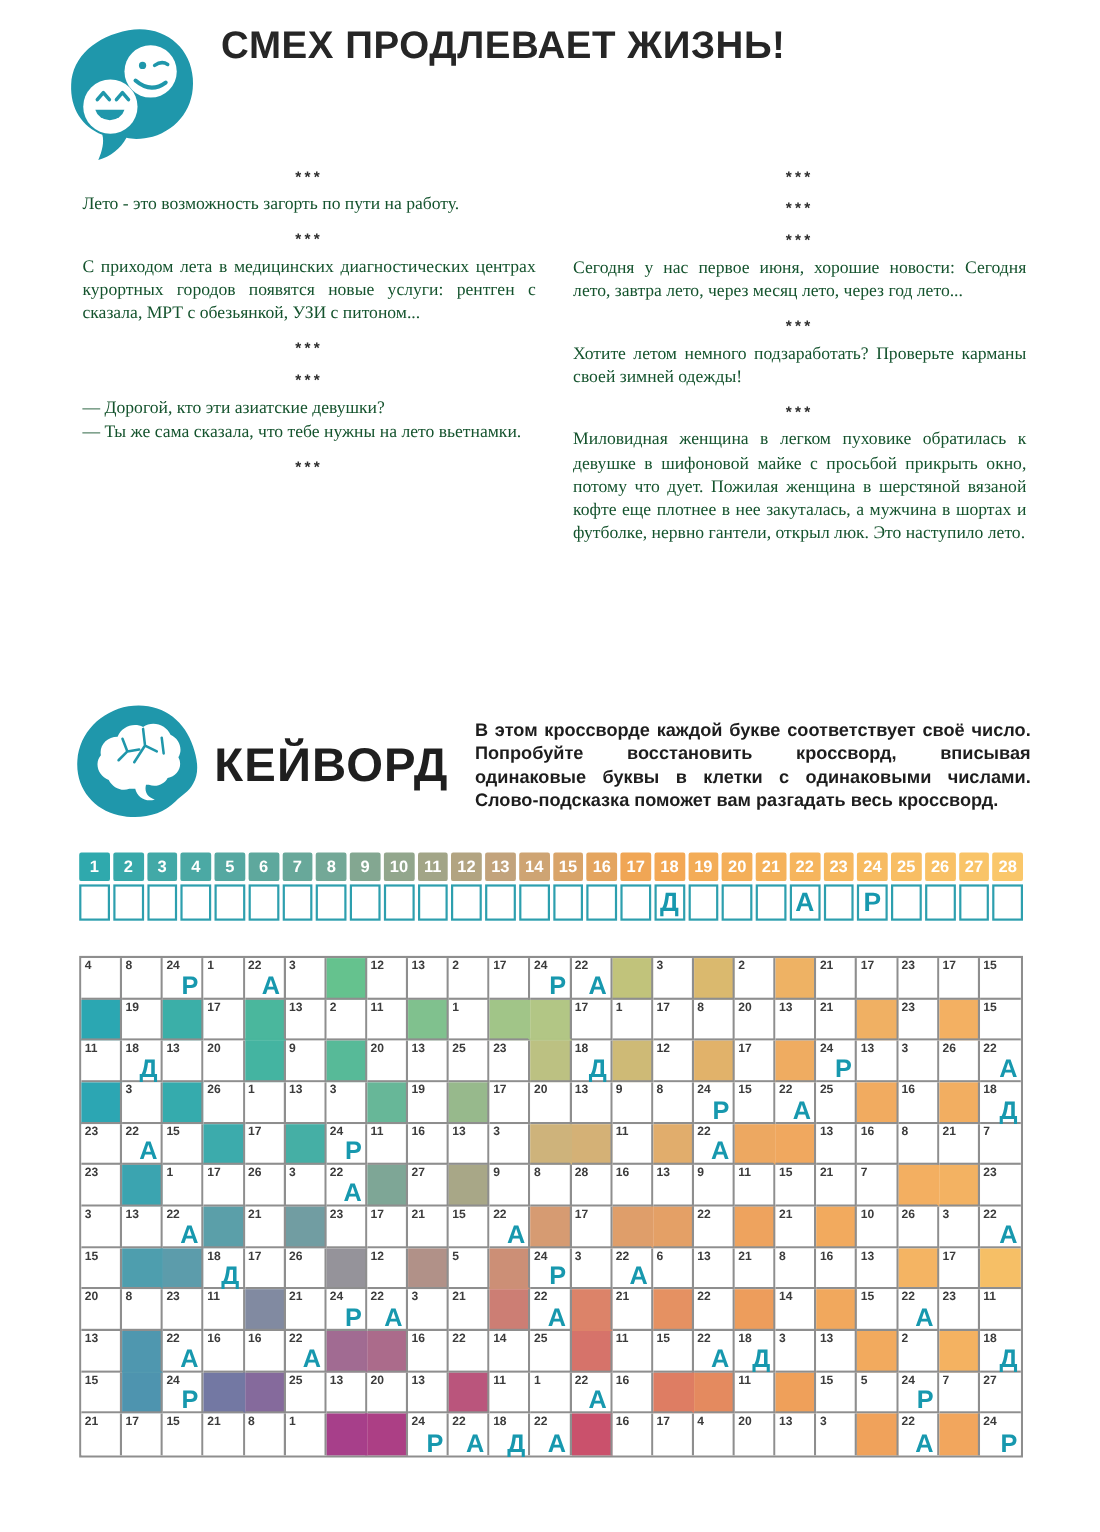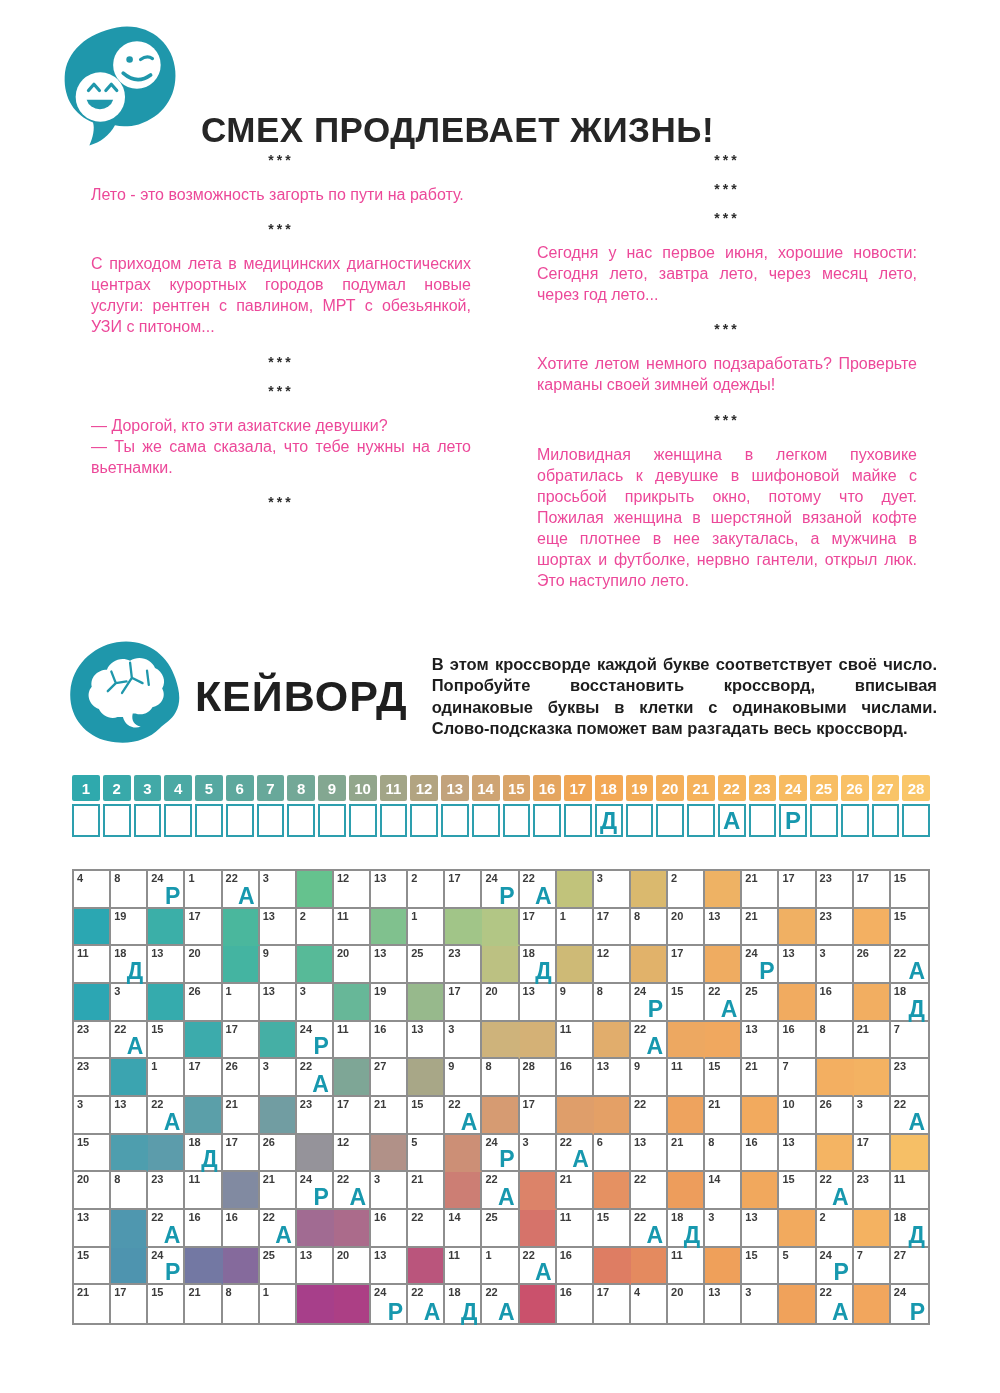--- a/index.html
+++ b/index.html
@@ -1,28 +1,28 @@
 <!DOCTYPE html>
 <html><head>
 <meta charset="utf-8">
 <style>
   html,body{margin:0;padding:0;}
   body{
     width:1000px;height:1393px;background:#ffffff;position:relative;
     font-family:"Liberation Sans",sans-serif;color:#3f3f3f;overflow:hidden;
   }
   
-  .hdr{position:absolute;left:55px;top:22px;display:flex;align-items:flex-end;gap:16px;}
+  .hdr{position:absolute;left:55px;top:22px;display:flex;align-items:flex-start;gap:16px;}
   .hdr h1{margin:0;font-size:35px;font-weight:bold;color:#262626;letter-spacing:.5px;}
   
   .jokes{position:absolute;left:75px;top:148px;width:858px;display:flex;gap:34px;}
   .jcol{width:412px;}
   .sep{text-align:center;font-weight:bold;color:#2d2d2d;font-size:14px;letter-spacing:3px;margin:13px 0 7px;}
   .jcol .sep:first-child{margin-top:4px;}
-  .joke{margin:16px;font-size:16px;line-height:1.32;color:#ec4899;text-align:justify;white-space:pre-line;}
+  .joke{margin:0;font-size:16px;line-height:1.32;color:#14532d;text-align:justify;white-space:pre-line;font-family:Liberation Serif, serif;}
   
   .kw{position:absolute;left:65px;top:634px;width:872px;display:flex;align-items:center;}
   .kw h2{margin:0 24px 0 14px;font-size:43px;font-weight:bold;color:#1f1f1f;letter-spacing:1px;white-space:nowrap;}
   .kw p{margin:0;width:532px;font-size:16.5px;font-weight:bold;line-height:1.28;color:#1d1d1d;text-align:justify;}
   
   .legend{position:absolute;left:72px;top:775px;width:858px;}
   .lg-nums{display:grid;grid-template-columns:repeat(28,1fr);gap:3px;height:26px;}
   .lg-num{border-radius:2px;color:#fff;font-weight:bold;font-size:15px;display:flex;align-items:center;justify-content:center;}
   .lg-ans{display:grid;grid-template-columns:repeat(28,1fr);gap:3px;height:33px;margin-top:3px;}
   .lg-cell{border:2px solid #2d9fae;background:#fff;box-sizing:border-box;display:flex;align-items:center;justify-content:center;
@@ -53,21 +53,21 @@
     <path d="M31,85 a15,14 0 0 0 29,0 z" fill="#1f97ab"></path>
   </svg>
   <h1>СМЕХ ПРОДЛЕВАЕТ ЖИЗНЬ!</h1>
 </div>
 
 <div class="jokes">
   <div class="jcol" id="jokes-left">
       <div class="sep">***</div>
       <p class="joke">Лето - это возможность загорть по пути на работу.</p>
       <div class="sep">***</div>
-      <p class="joke">С приходом лета в медицинских диагностических центрах курортных городов подумал новые услуги: рентген с павлином, МРТ с обезьянкой, УЗИ с питоном...</p>
+      <p class="joke">С приходом лета в медицинских диагностических центрах курортных городов появятся новые услуги: рентген с сказала, МРТ с обезьянкой, УЗИ с питоном...</p>
       <div class="sep">***</div>
       <div class="sep">***</div>
       <p class="joke">— Дорогой, кто эти азиатские девушки?
 — Ты же сама сказала, что тебе нужны на лето вьетнамки.</p>
       <div class="sep">***</div>
     </div>
   <div class="jcol" id="jokes-right">
       <div class="sep">***</div>
       <div class="sep">***</div>
       <div class="sep">***</div>

